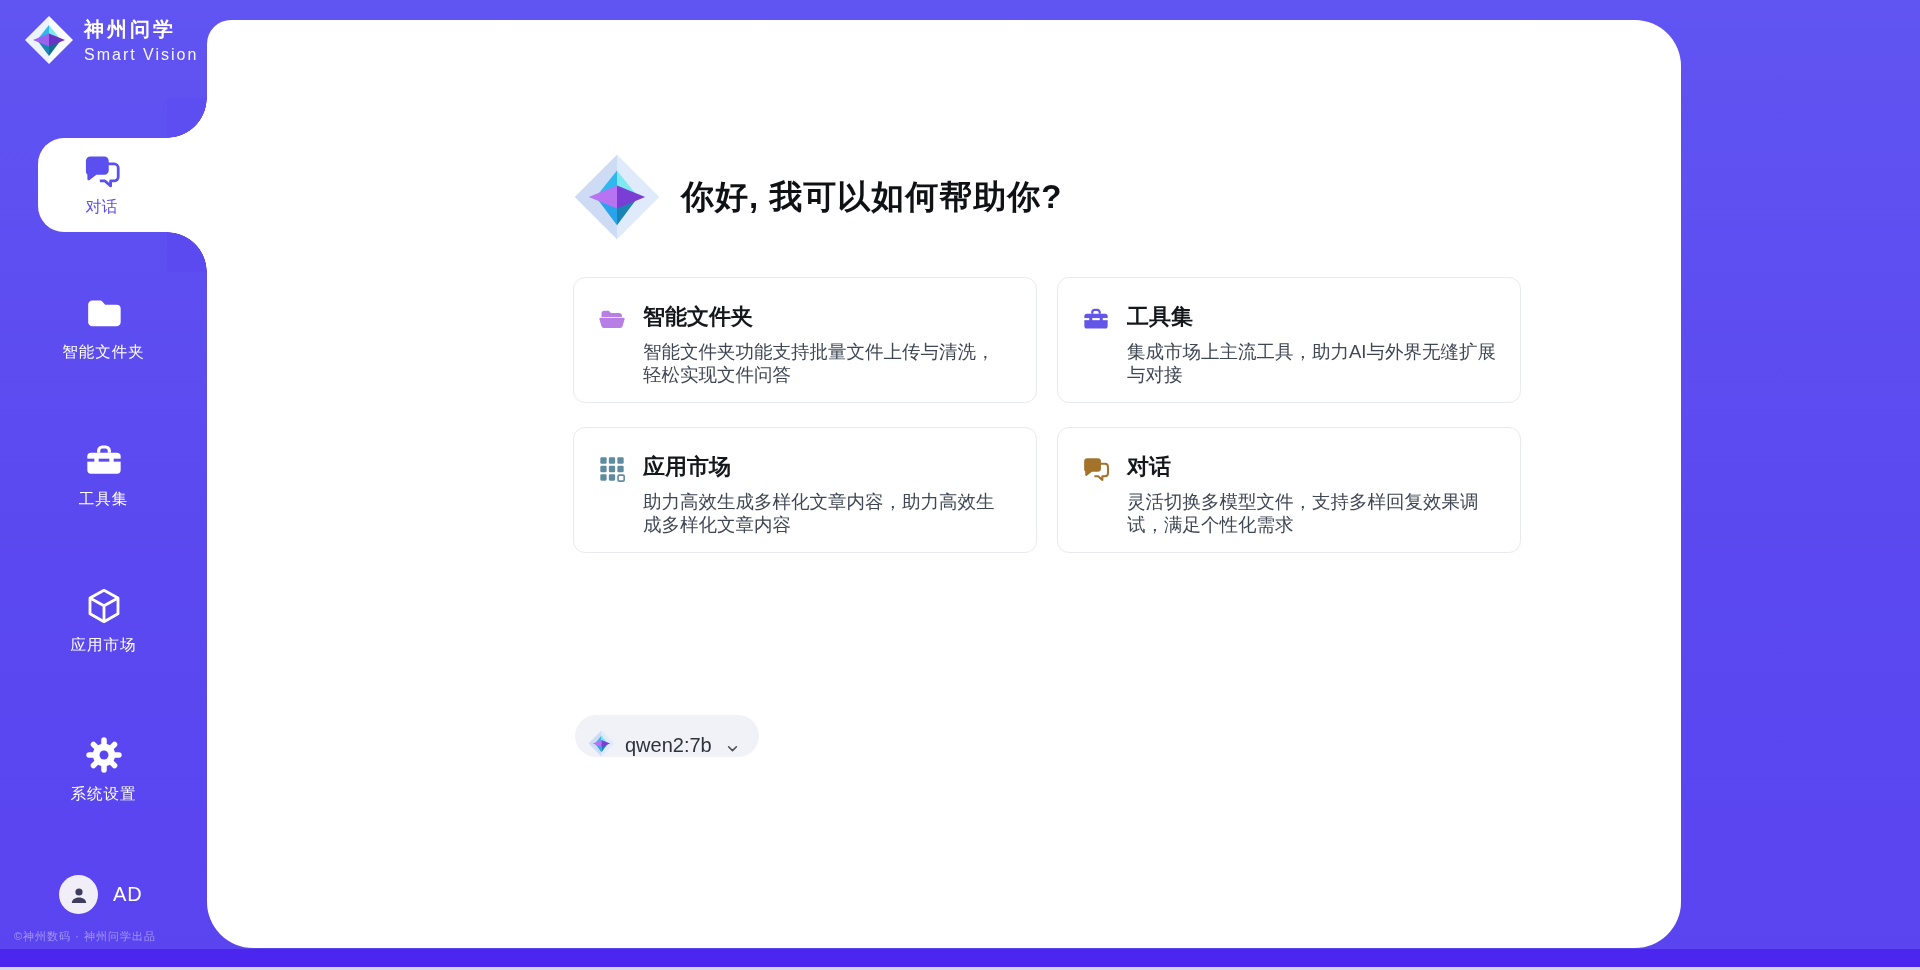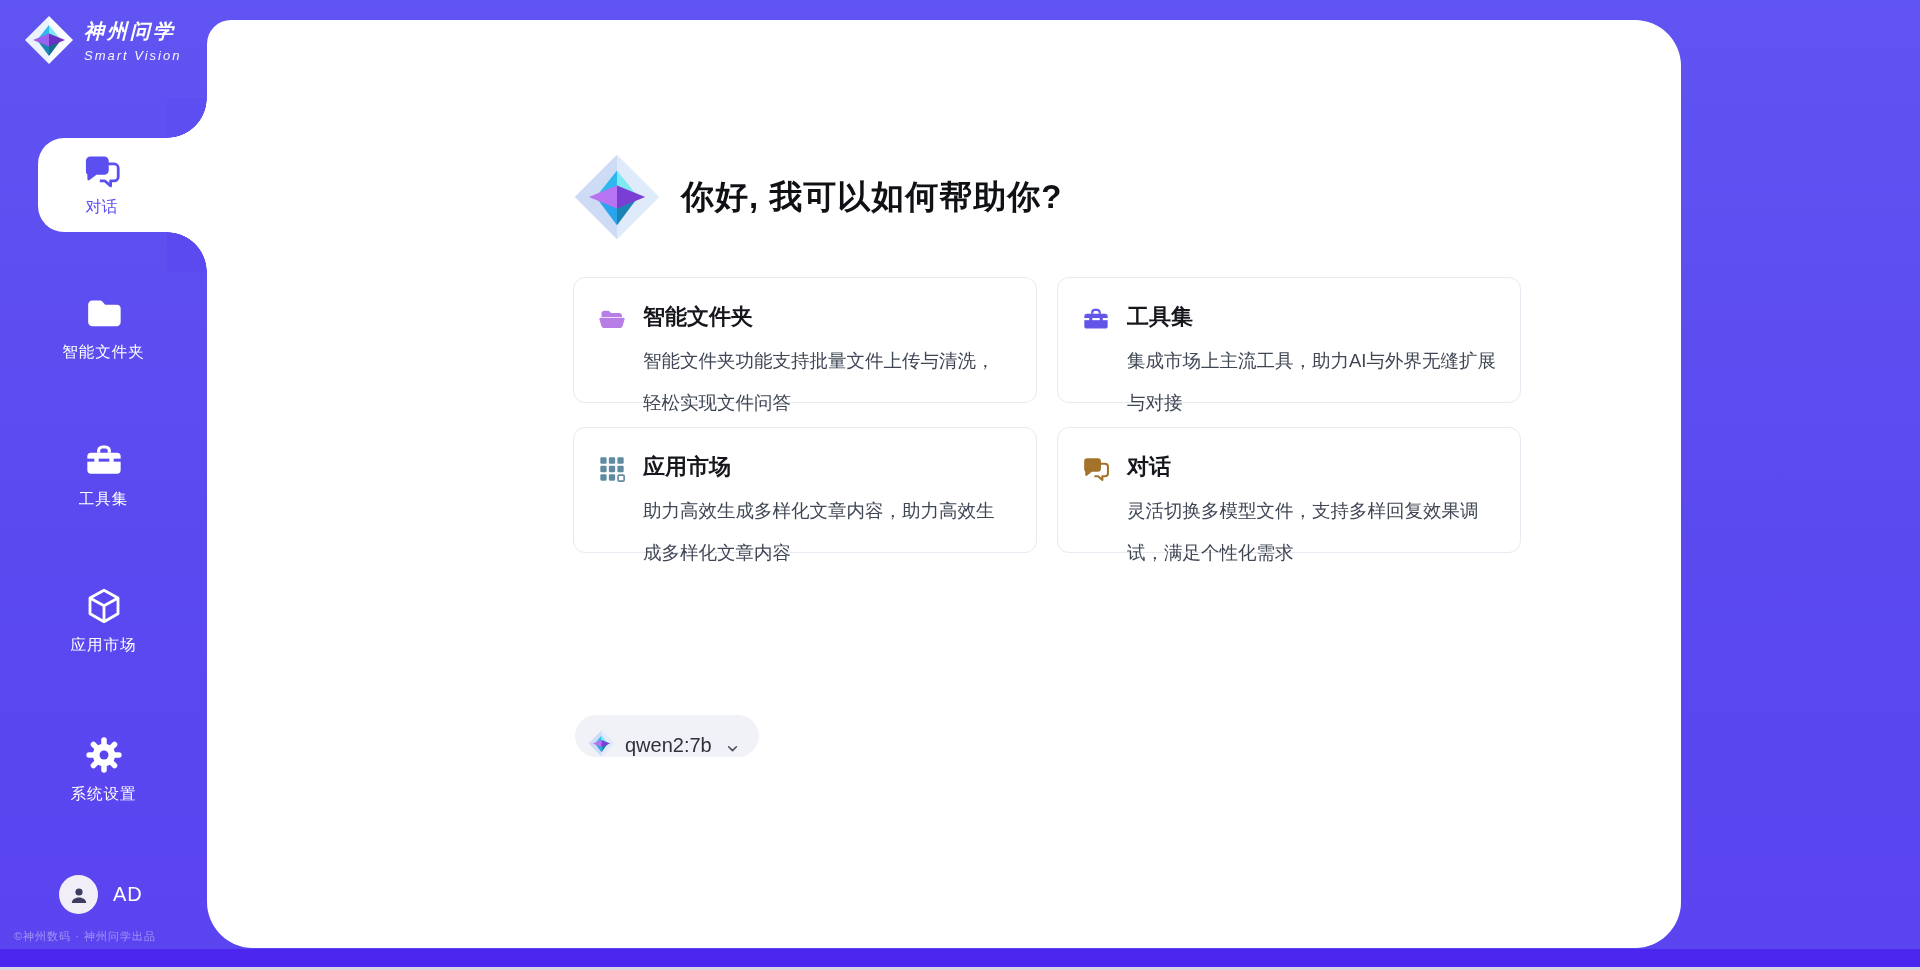--- a/index.html
+++ b/index.html
@@ -12,23 +12,23 @@
   .strip-bright { position:absolute; left:0; top:949px; width:100%; height:18px; background:#4b26ee; }
   .strip-gray   { position:absolute; left:0; top:967px; width:100%; height:3px;  background:#d6d6e4; }
 
   
   .panel { position:absolute; left:207px; top:20px; width:1474px; height:928px;
     background:#ffffff; border-radius:24px 46px 46px 46px; }
 
   
   .brand { position:absolute; left:24px; top:15px; display:flex; align-items:center; gap:10px; }
   .brand .dsvg { width:50px; height:50px; }
-  .brand-text { color:#fff;font-style:italic; }
+  .brand-text { color:#fff; }
   .brand-name { font-size:20px; font-weight:bold; letter-spacing:3px; }
-  .brand-sub  { font-size:13px; letter-spacing:2px; margin-top:3px; opacity:.95; }
+  .brand-sub  { font-size:16px; letter-spacing:2px; margin-top:3px; opacity:.95; }
 
   .nav-active { position:absolute; left:38px; top:138px; width:169px; height:94px;
     background:#fff; border-radius:26px 0 0 26px; display:flex; flex-direction:column;
     align-items:center; justify-content:center; gap:7px; padding-right:42px; cursor:pointer; }
   .nav-active .nicon { width:38px; height:38px; color:#5b4ff0; }
   .nav-active .nlabel { font-size:16px; color:#5b4ff0; }
 
   .fillet { position:absolute; left:167px; width:40px; height:40px; }
   .fillet-top    { top:98px;  background:radial-gradient(circle 40px at 0 0,    #5d4ef1 0 39.5px, #fff 40px); }
   .fillet-bottom { top:232px; background:radial-gradient(circle 40px at 0 100%, #5c4af1 0 39.5px, #fff 40px); }
@@ -56,21 +56,21 @@
   .greeting h1 { font-size:33px; font-weight:bold; color:#0f1115; letter-spacing:1px; }
 
   .cards { position:absolute; left:0; top:257px; width:948px;
     display:grid; grid-template-columns:464px 464px; gap:24px 20px; }
   .card { background:#fff; border:1px solid #e9e9f1; border-radius:12px;
     padding:24px; height:126px; display:flex; gap:17px; cursor:pointer; }
   .card-icon { width:28px; height:28px; flex:none; margin-top:3px; }
   .ci-folder { color:#b77fe5; } .ci-toolbox { color:#6355e8; }
   .ci-grid { color:#5f8ba1; } .ci-chat { color:#a3732b; }
   .card-title { font-size:22px; font-weight:bold; color:#15171c; }
-  .card-desc { font-size:18.5px; color:#3f4654; line-height:42px; margin-top:8px; }
+  .card-desc { font-size:18.5px; color:#3f4654; line-height:23px; margin-top:8px; }
 
   .model { position:absolute; left:2px; top:695px; height:42px; border-radius:21px;
     background:#f1f2f7; display:inline-flex; align-items:flex-end; gap:10px;
     padding:0 18px 0 13px; cursor:pointer; }
   .model .dsvg { width:27px; height:27px; }
   .model-label { font-size:20px; color:#2e323b; }
   .model .chev { width:17px; height:17px; color:#4a4f58; margin-left:2px; }
 
   .composer { position:absolute; left:4px; top:752px; width:944px; height:136px;
     background:#fff; border:1px solid #eaeaf2; border-radius:16px; }

